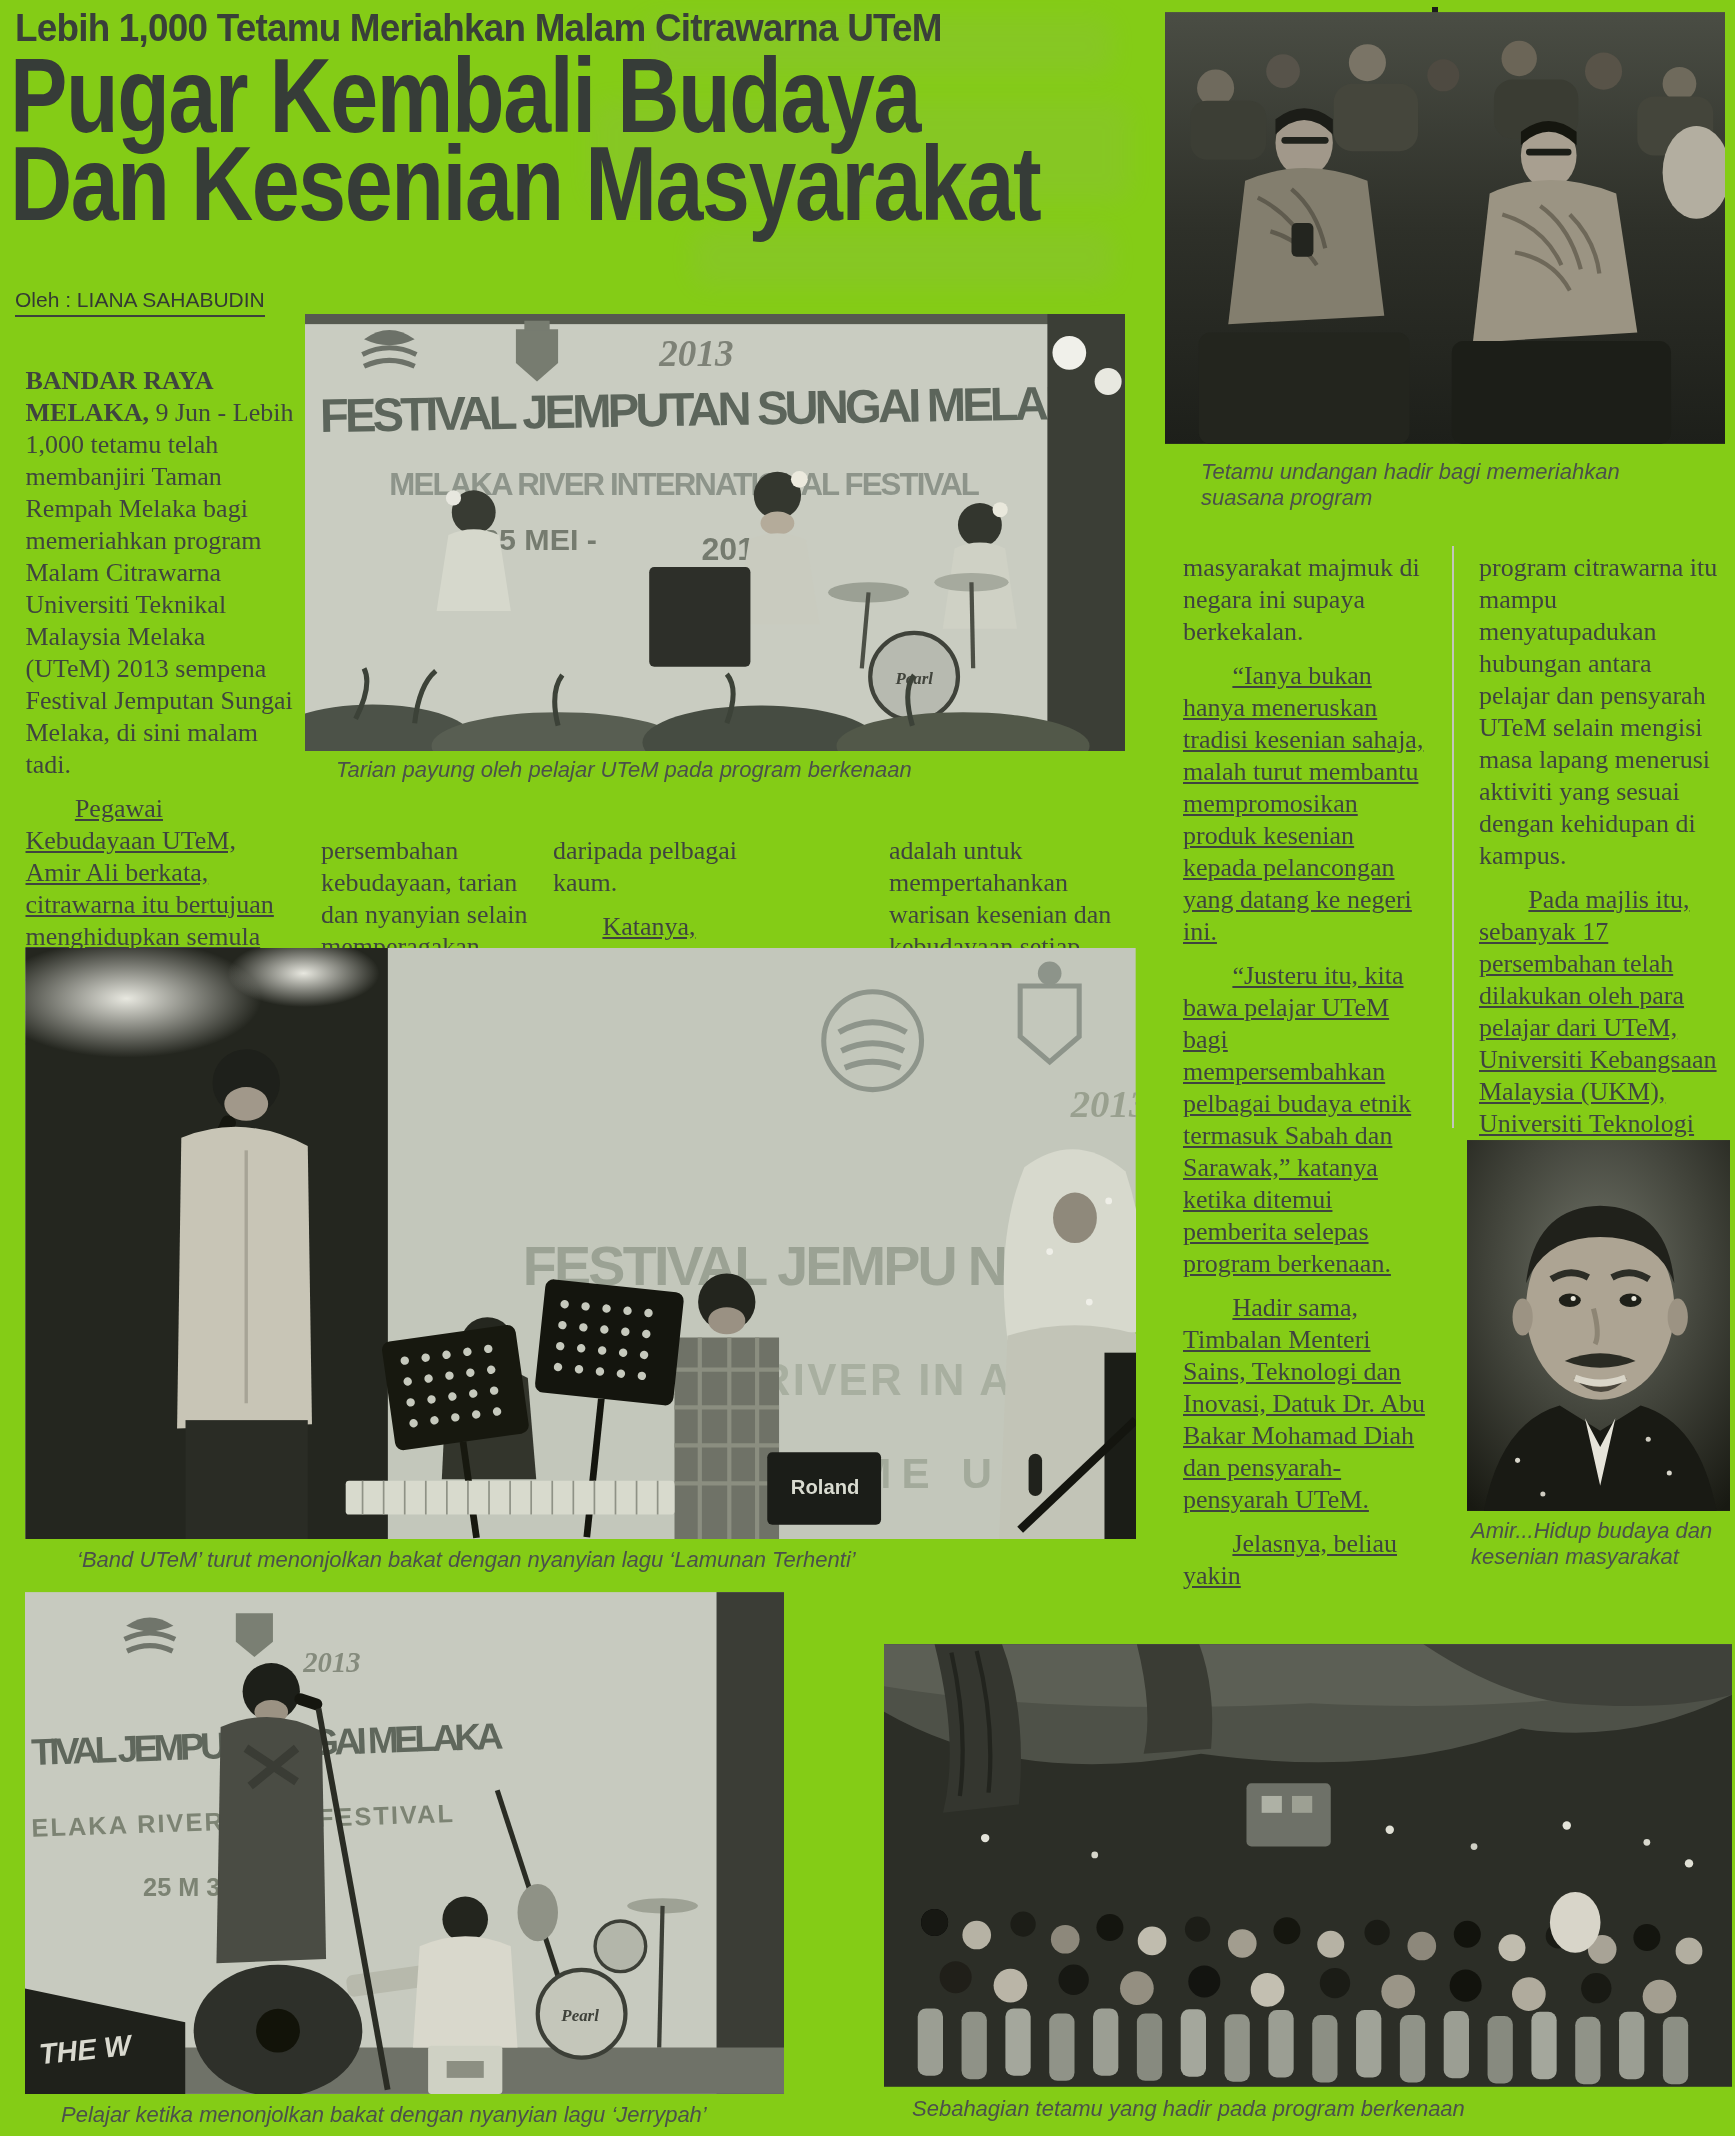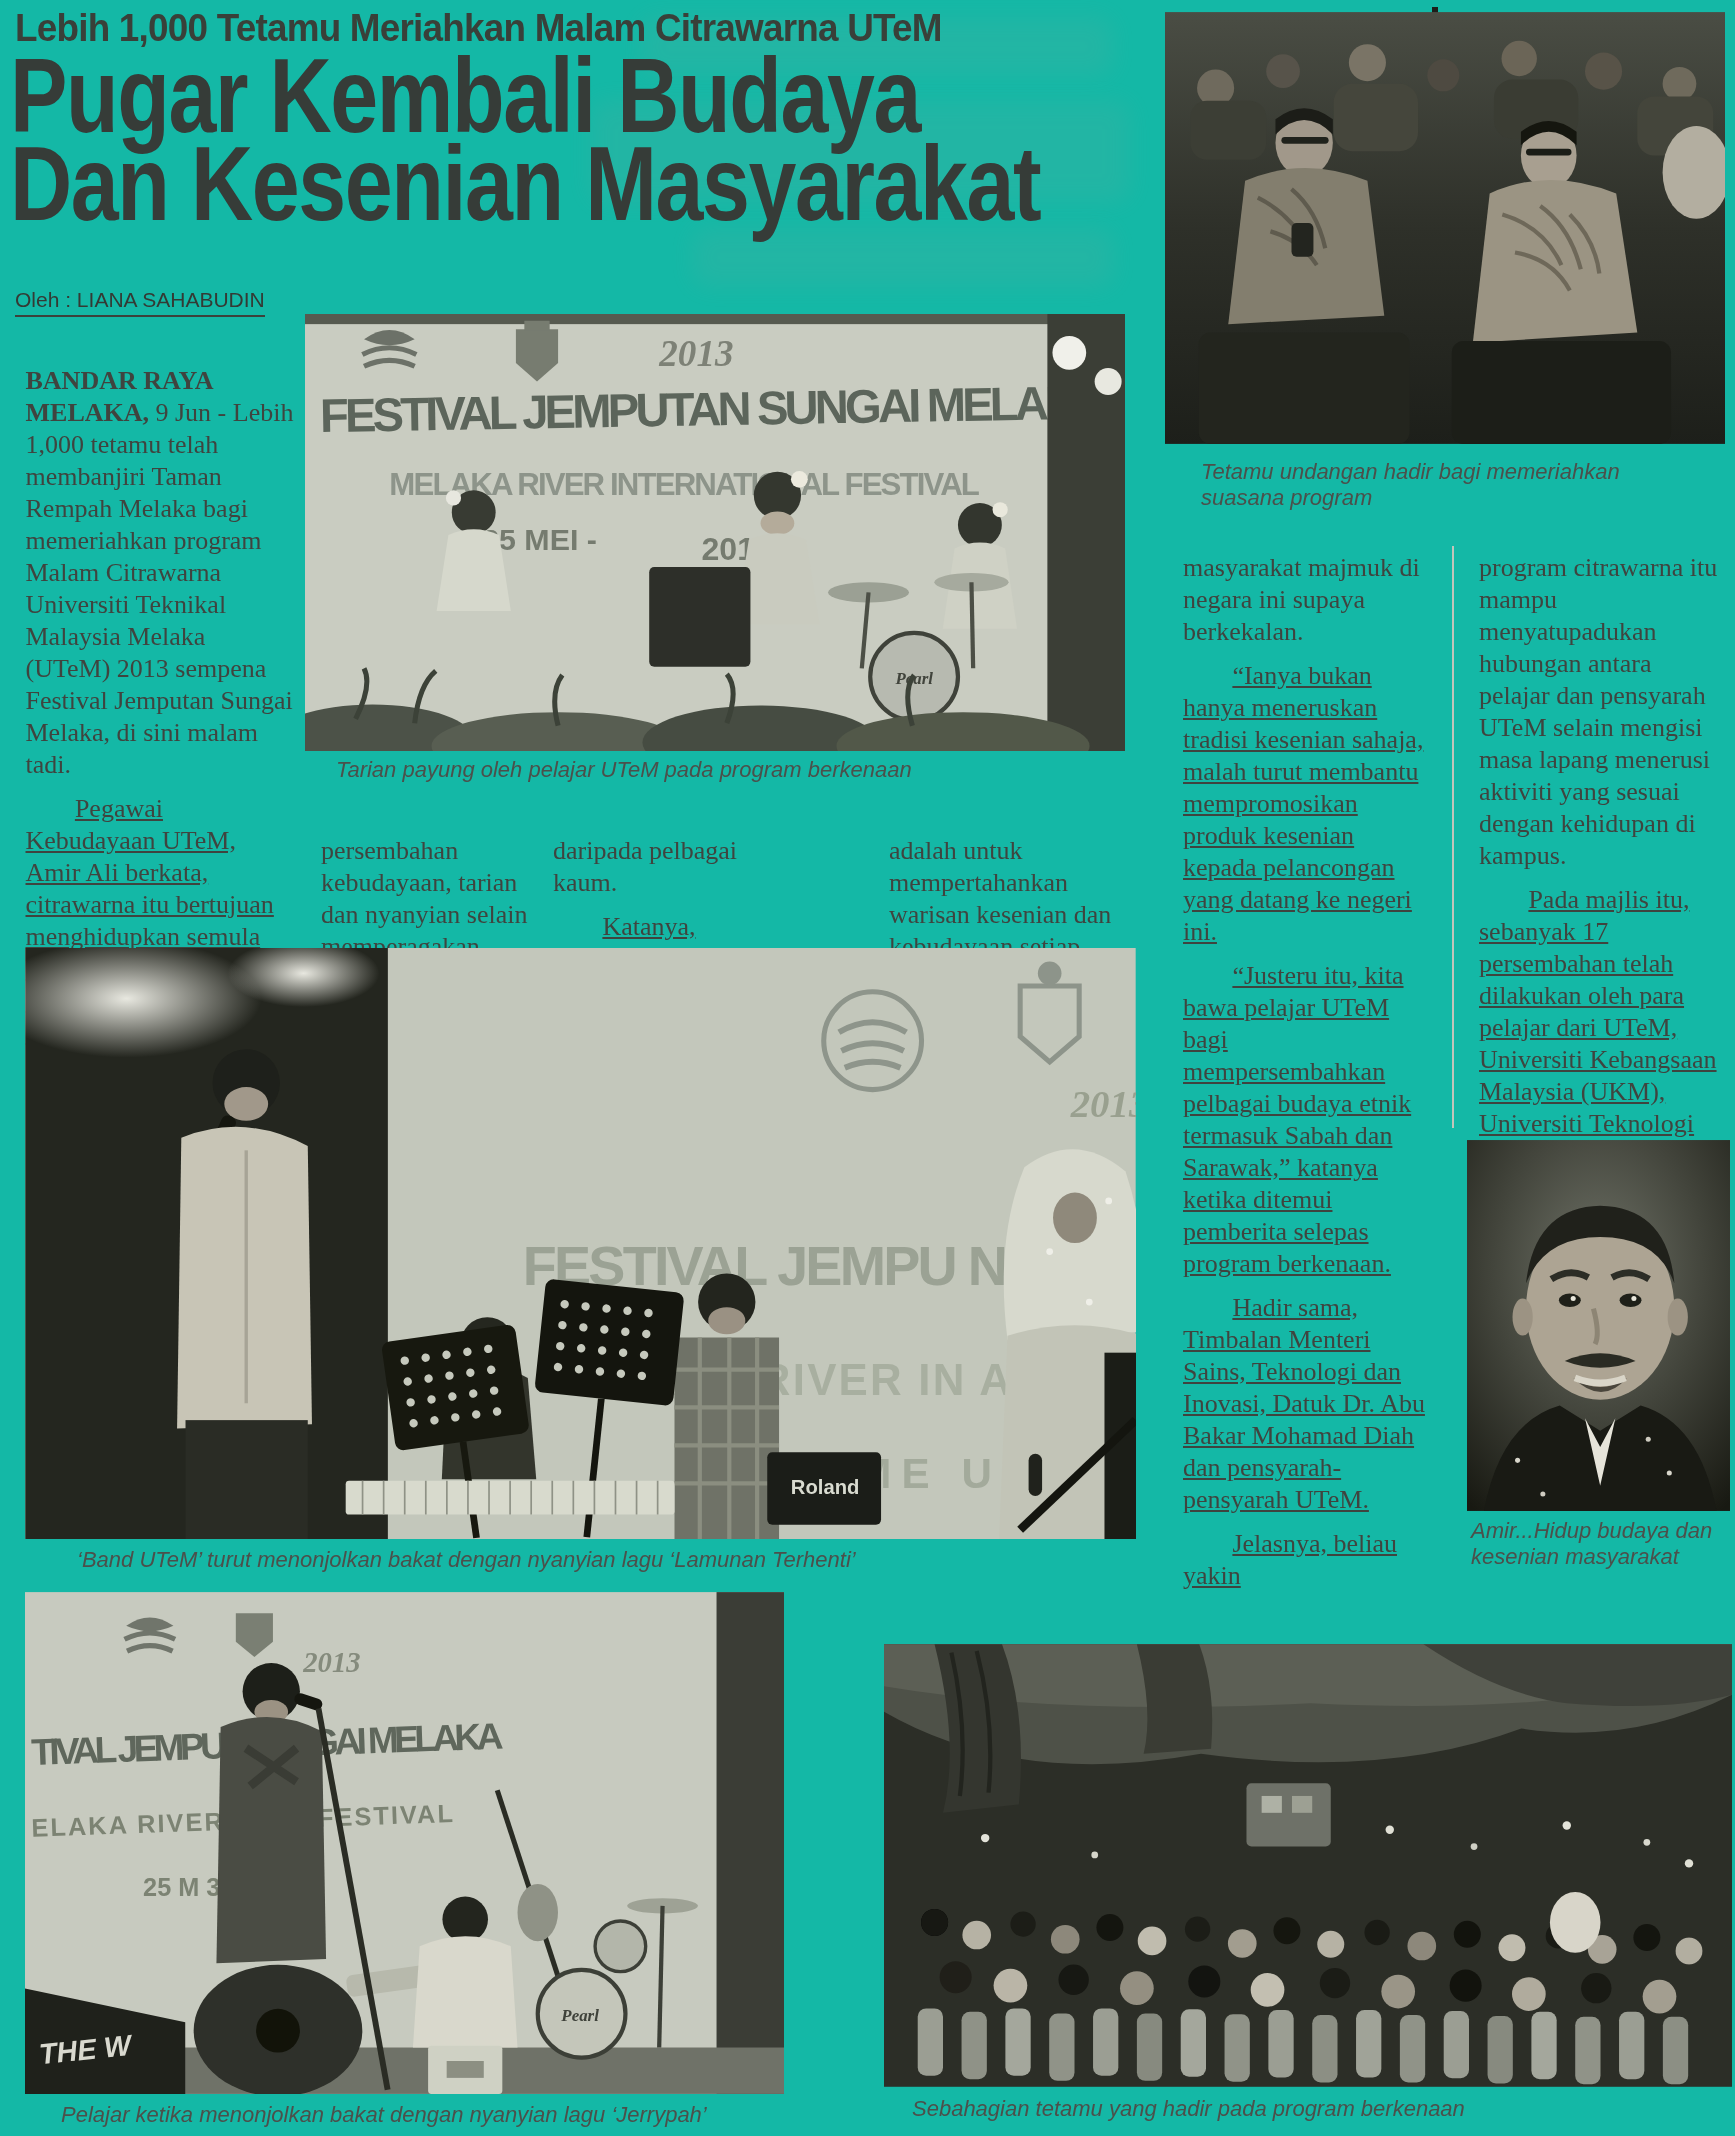--- a/index.html
+++ b/index.html
@@ -1,16 +1,16 @@
 <!DOCTYPE html>
 <html style="font-size:13.5px"><head>
 <meta charset="utf-8">
 <style>
   html,body{margin:0;padding:0;background:#d8d9d2;}
-  #page{position:relative;width:1736px;height:2136px;background:#14b8a6;overflow:hidden;
+  #page{position:relative;width:1736px;height:2136px;background:#84cc16;overflow:hidden;
         font-family:"Liberation Serif",serif;color:#3f443f;}
   .abs{position:absolute;}
   
   .kicker{font-family:"Liberation Sans",sans-serif;font-weight:700;font-size:38px;
           letter-spacing:-0.8px;color:#394039;transform:scaleX(0.97);transform-origin:0 0;white-space:nowrap;}
   .headline{font-family:"Liberation Sans",sans-serif;font-weight:700;font-size:105px;
             line-height:88px;letter-spacing:-1.7px;color:#363c38;transform:scaleX(0.82);
             transform-origin:0 0;white-space:nowrap;}
   .byline{font-family:"Liberation Sans",sans-serif;font-weight:400;font-size:21px;color:#343a34;
           border-bottom:2.5px solid #3c423c;padding-bottom:2.5px;display:inline-block;}

